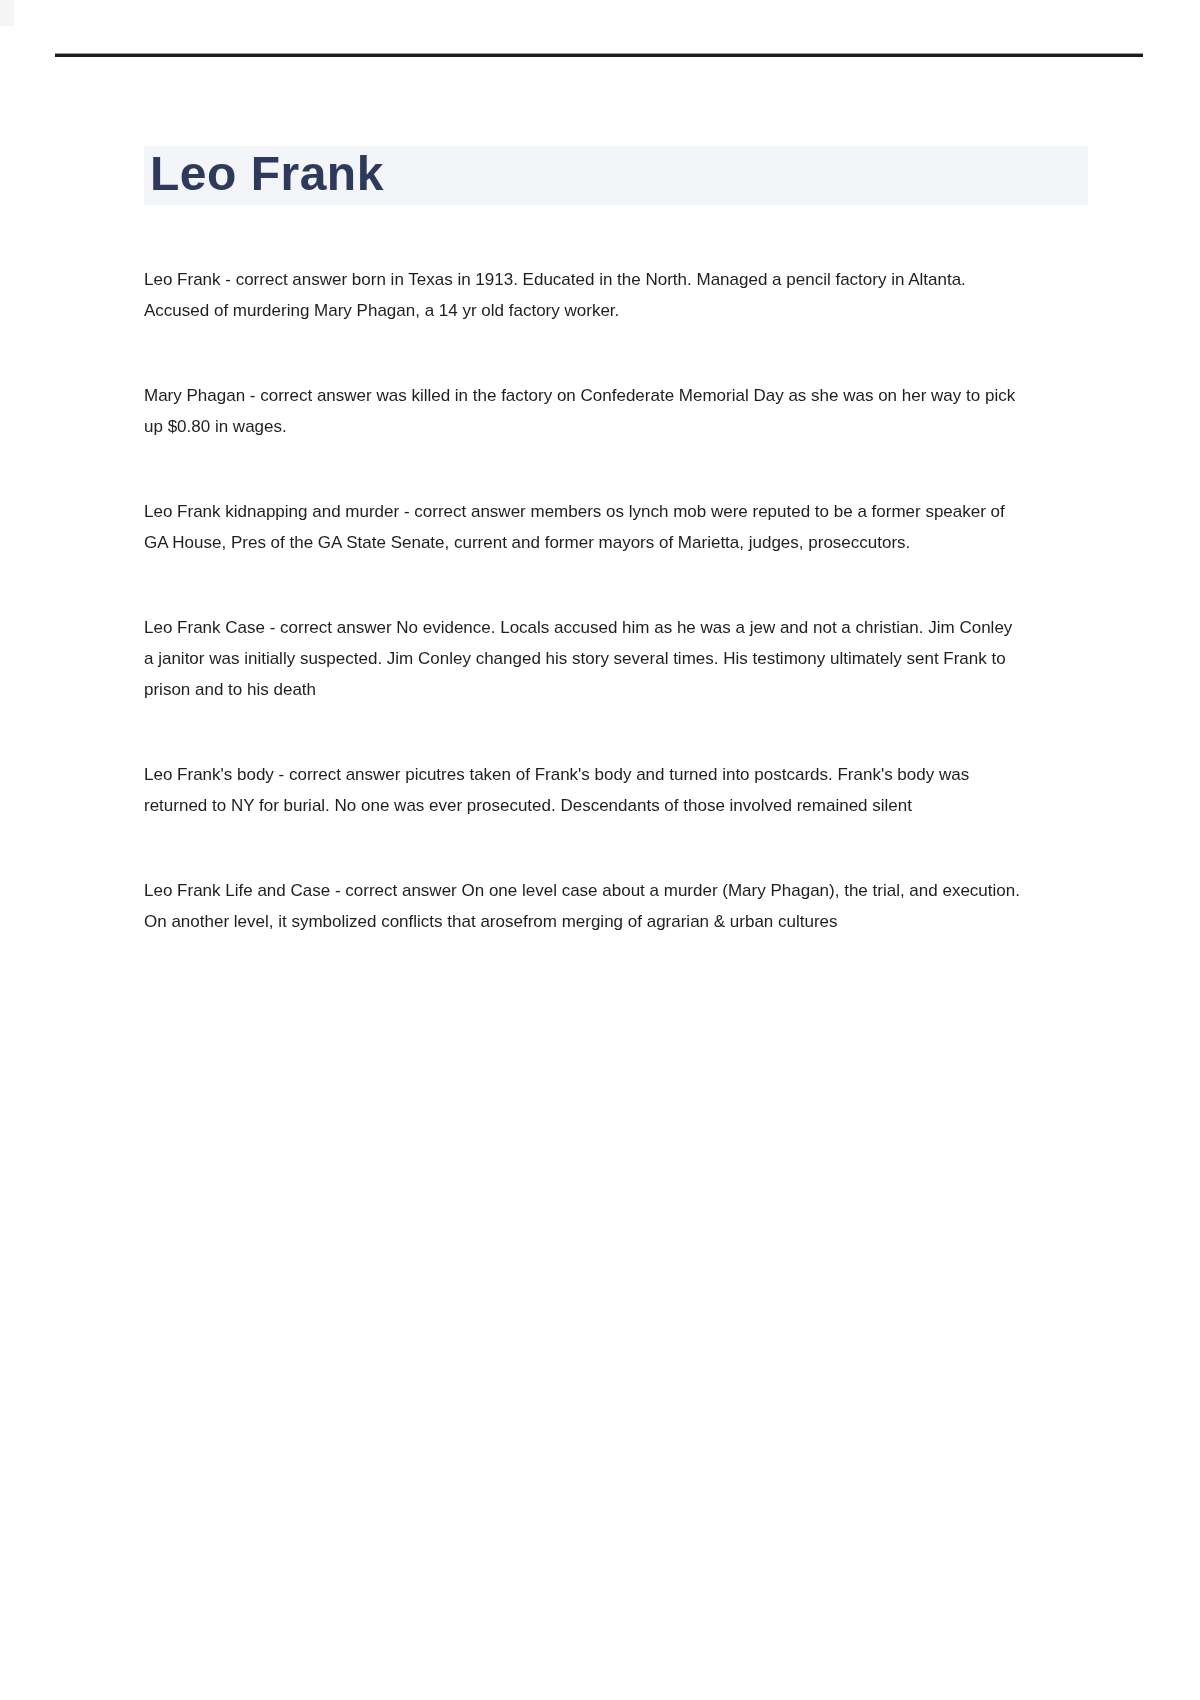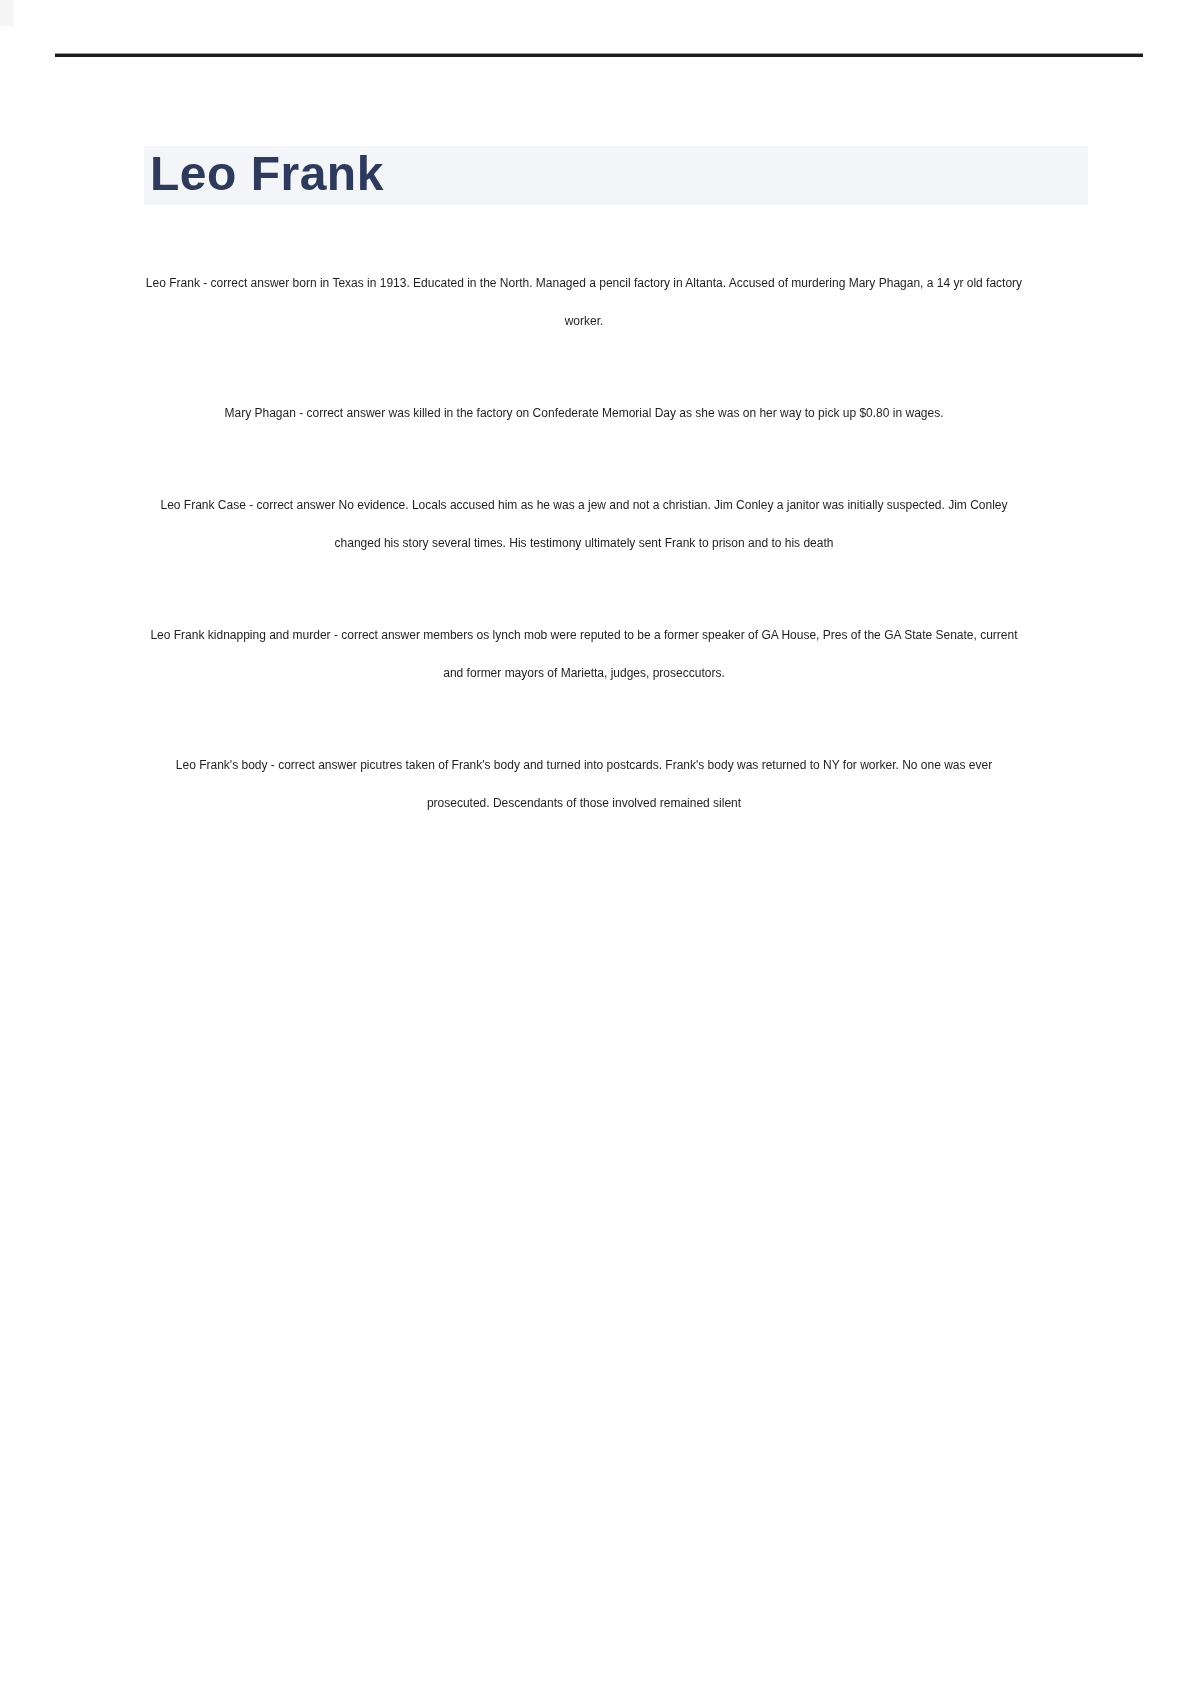--- a/index.html
+++ b/index.html
@@ -56,40 +56,40 @@
     color: var(--title-color, #2e3a5c);
   }
   .content {
     position: absolute;
     left: 144px;
     top: 264px;
     width: 880px;
   }
   .content p {
     margin: 0 0 54px 0;
-    font-size: 12px;
-    line-height: 38px;
+    font-size: 17px;
+    line-height: 31px;
     color: var(--body-color, #1f1f1f);
-    text-align: center;
   }
 </style>
 </head>
 <body>
 
 <div class="page" style="--title-color: #2e3a5c; --title-highlight: #f4f5f9; --body-color: #1f1f1f; --rule-color: #1c1c1c; --page-bg: #ffffff;">
   <div class="corner-artifact"></div>
 
   <div class="rule top"></div>
 
   <div class="title-block">
     <h1>Leo Frank</h1>
   </div>
 
   <div class="content">
     <p>Leo Frank - correct answer born in Texas in 1913. Educated in the North. Managed a pencil factory in Altanta. Accused of murdering Mary Phagan, a 14 yr old factory worker.</p>
     <p>Mary Phagan - correct answer was killed in the factory on Confederate Memorial Day as she was on her way to pick up $0.80 in wages.</p>
+    <p>Leo Frank kidnapping and murder - correct answer members os lynch mob were reputed to be a former speaker of GA House, Pres of the GA State Senate, current and former mayors of Marietta, judges, proseccutors.</p>
     <p>Leo Frank Case - correct answer No evidence. Locals accused him as he was a jew and not a christian. Jim Conley a janitor was initially suspected. Jim Conley changed his story several times. His testimony ultimately sent Frank to prison and to his death</p>
-    <p>Leo Frank kidnapping and murder - correct answer members os lynch mob were reputed to be a former speaker of GA House, Pres of the GA State Senate, current and former mayors of Marietta, judges, proseccutors.</p>
-    <p>Leo Frank's body - correct answer picutres taken of Frank's body and turned into postcards. Frank's body was returned to NY for worker. No one was ever prosecuted. Descendants of those involved remained silent</p>
+    <p>Leo Frank's body - correct answer picutres taken of Frank's body and turned into postcards. Frank's body was returned to NY for burial. No one was ever prosecuted. Descendants of those involved remained silent</p>
+    <p>Leo Frank Life and Case - correct answer On one level case about a murder (Mary Phagan), the trial, and execution. On another level, it symbolized conflicts that arosefrom merging of agrarian &amp; urban cultures</p>
   </div>
 
   <div class="rule bottom"></div>
 </div>
 
 </body></html>

